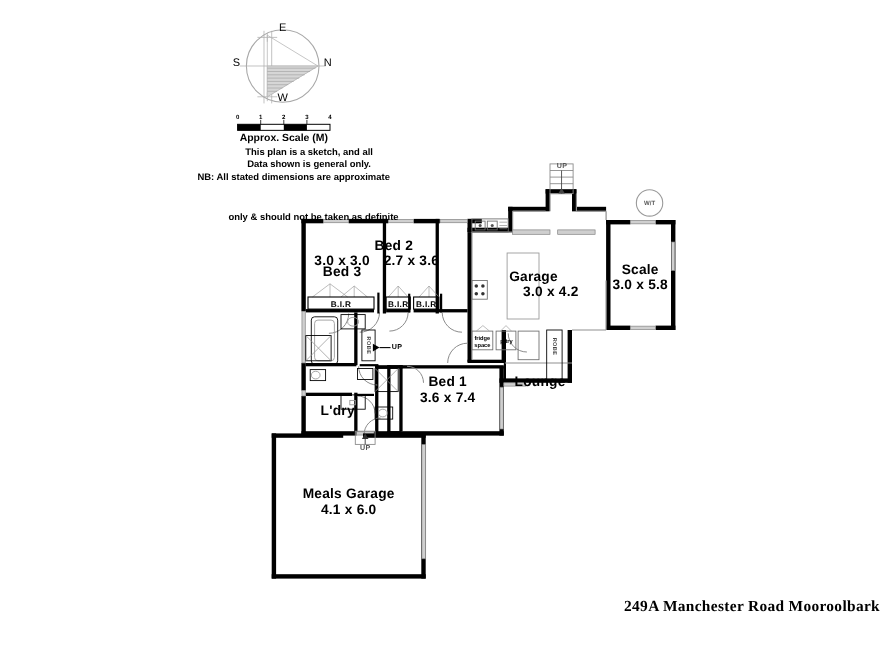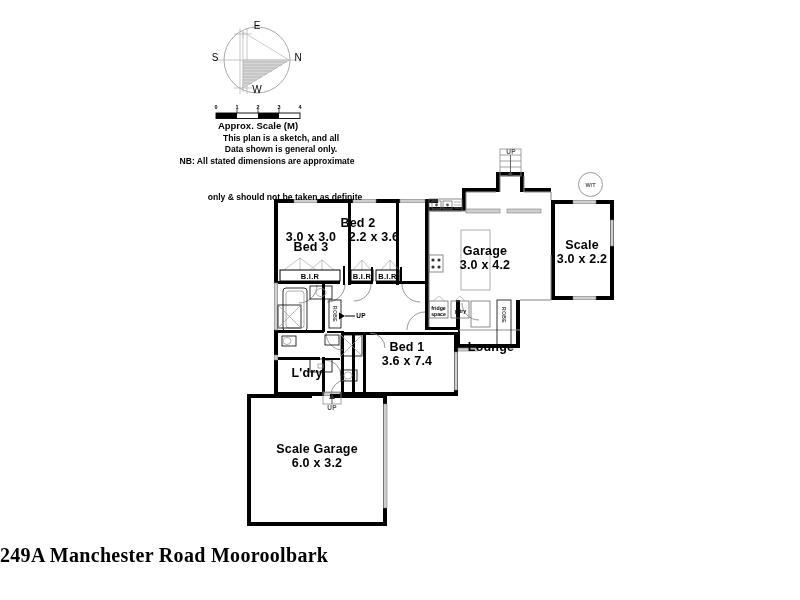--- a/index.html
+++ b/index.html
@@ -14,22 +14,22 @@
   .room-dim{font-weight:bold;font-size:12.5px;line-height:14px;letter-spacing:.2px;}
   .tiny{font-size:5.2px;font-weight:bold;line-height:6px;}
   .bir{font-size:7.5px;font-weight:bold;letter-spacing:.3px;}
   .upl{font-size:6.5px;font-weight:bold;letter-spacing:.3px;}
   .vert{writing-mode:vertical-rl;text-orientation:mixed;font-size:5px;font-weight:bold;letter-spacing:.4px;}
   .compass-letter{font-size:10px;font-weight:normal;font-family:"Liberation Sans",sans-serif;}
   .scalenum{font-size:5.5px;}
   .scalecap{font-size:9.5px;}
   .disc{font-size:8.6px;line-height:10.6px;text-align:center;}
   .title{
-    position:absolute;left:0;top:544px;width:800px;text-align:left;
-    font-family:"Liberation Serif",serif;font-weight:bold;font-size:20px;
+    position:absolute;left:0;top:544px;width:800px;text-align:right;
+    font-family:"Liberation Serif",serif;font-weight:bold;font-size:14px;
     letter-spacing:.3px;
   }
   .wt{position:absolute;border:1px solid #9a9a9a;border-radius:50%;
       width:23px;height:23px;display:flex;align-items:center;justify-content:center;
       font-size:5.5px;font-weight:bold;color:#555;}
 </style>
 </head>
 <body>
 
 <svg id="plan" viewBox="0 0 800 600">
@@ -324,37 +324,37 @@
 <div class="lbl disc" style="left:196px;top:143.6px;width:170px;">Data shown is general only.</div>
 <div class="lbl disc" style="left:172px;top:156px;width:190px;">NB: All stated dimensions are approximate</div>
 <div class="lbl disc" style="left:190px;top:166.6px;width:190px;margin-top:25px;">only &amp; should not be taken as definite</div>
 
 <div class="wt" style="left:578px;top:172px;">W/T</div>
 
 <div class="lbl room-name" style="left:278px;top:216px;width:66px;margin-top:24px;">Bed 3</div>
 <div class="lbl room-dim" style="left:272px;top:230px;width:78px;">3.0 x 3.0</div>
 
 <div class="lbl room-name" style="left:324px;top:216px;width:68px;">Bed 2</div>
-<div class="lbl room-dim" style="left:334px;top:230px;width:80px;">2.2 x 3.6</div>
+<div class="lbl room-dim" style="left:334px;top:230px;width:80px;">2.7 x 3.6</div>
 
 <div class="lbl room-name" style="left:446px;top:244px;width:78px;">Garage</div>
-<div class="lbl room-dim" style="left:444px;top:258px;width:82px;">3.0 x 4.2</div>
+<div class="lbl room-dim" style="left:444px;top:258px;width:82px;text-align:right;">3.0 x 4.2</div>
 
 <div class="lbl room-name" style="left:542px;top:238px;width:80px;">Scale</div>
-<div class="lbl room-dim" style="left:541px;top:252px;width:82px;">3.0 x 2.2</div>
+<div class="lbl room-dim" style="left:541px;top:252px;width:82px;">3.0 x 5.8</div>
 
 <div class="lbl room-name" style="left:372px;top:340px;width:70px;">Bed 1</div>
 <div class="lbl room-dim" style="left:366px;top:354px;width:82px;">3.6 x 7.4</div>
 
 <div class="lbl room-name" style="left:463px;top:340px;width:56px;">Lounge</div>
 
 <div class="lbl room-name" style="left:283px;top:366px;width:48px;">L'dry</div>
 
-<div class="lbl room-name" style="left:261px;top:442px;width:112px;">Scale Garage</div>
-<div class="lbl room-dim" style="left:271px;top:456px;width:92px;">6.0 x 3.2</div>
+<div class="lbl room-name" style="left:261px;top:442px;width:112px;">Meals Garage</div>
+<div class="lbl room-dim" style="left:271px;top:456px;width:92px;">4.1 x 6.0</div>
 
 <div class="lbl bir" style="left:283px;top:271.5px;width:54px;">B.I.R</div>
 <div class="lbl bir" style="left:350px;top:271.5px;width:24px;">B.I.R</div>
 <div class="lbl bir" style="left:375px;top:271.5px;width:25px;">B.I.R</div>
 
 <div class="lbl tiny" style="left:429px;top:305px;width:19px;white-space:normal;">fridge space</div>
 <div class="lbl tiny" style="left:452px;top:308px;width:17px;">p/try</div>
 
 <div class="vert" style="position:absolute;left:332px;top:306px;color:#444;">ROBE</div>
 <div class="vert" style="position:absolute;left:501px;top:307px;color:#444;">ROBE</div>

